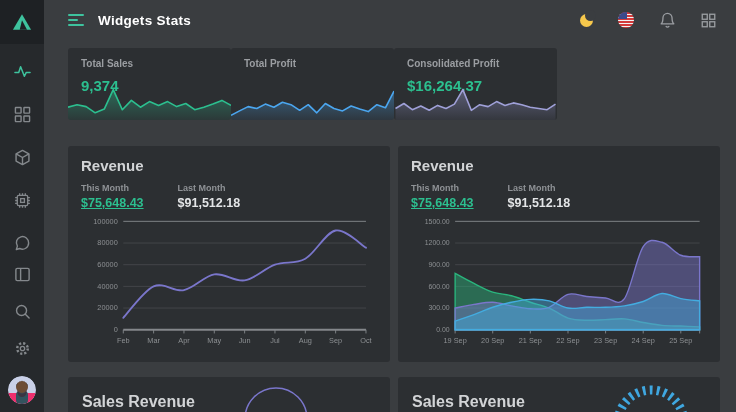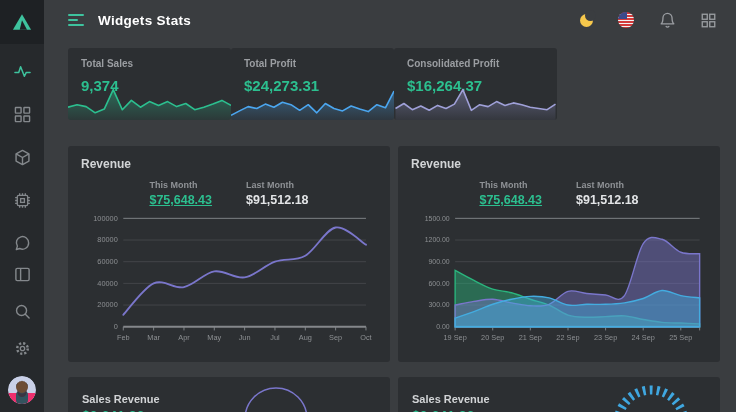--- a/index.html
+++ b/index.html
@@ -34,31 +34,31 @@
   
   .content { padding:8px 16px 0 24px; }
   .stats-row { display:grid; grid-template-columns:repeat(4,1fr); }
   .stat-card { position:relative; height:72px; background:#2c2f32; border-radius:3px; overflow:hidden; }
   .stat-label { position:absolute; top:10px; left:13px; font-size:10px; font-weight:bold; color:#9b9ea2; }
   .stat-value { position:absolute; top:29px; left:13px; font-size:15px; font-weight:bold; color:#2cbf8f; }
   .spark { position:absolute; left:0; right:0; bottom:-1px; width:100%; height:37px; display:block; }
 
   .charts-row { display:grid; grid-template-columns:1fr 1fr; gap:8px; margin-top:26px; }
   .panel { background:#2c2f32; border-radius:3px; height:216px; padding:11px 13px; position:relative; }
-  .panel-title { font-size:12px; font-weight:bold; color:#d2d4d6; }
-  .rev-stats { display:flex; gap:34px; margin-top:9px;justify-content:center; }
+  .panel-title { font-size:15px; font-weight:bold; color:#d2d4d6; }
+  .rev-stats { display:flex; gap:34px; margin-top:9px; }
   .rev-block .rev-label { font-size:9px; font-weight:bold; color:#8f9296; }
   .rev-block .rev-value { font-size:12.5px; font-weight:bold; margin-top:3px; }
   .rev-value.green { color:#2cbf8f;text-decoration:underline; }
   .rev-value.white { color:#e3e5e7; }
   .chart-svg { width:100%; height:142px; margin-top:2px; display:block; }
 
   .bottom-row { display:grid; grid-template-columns:1fr 1fr; gap:8px; margin-top:15px; }
   .bottom-card { position:relative; background:#2c2f32; border-radius:3px; height:160px; padding:16px 14px; overflow:hidden; }
-  .bottom-title { font-size:11px; font-weight:bold; color:#d2d4d6; }
+  .bottom-title { font-size:16px; font-weight:bold; color:#d2d4d6; }
   .bottom-value { font-size:14px; font-weight:bold; color:#2cbf8f; margin-top:3px; }
   .gauge { position:absolute; top:0; overflow:visible; }
   .gauge-1 { left:168px; width:80px; height:160px; }
   .gauge-2 { left:208px; width:90px; height:160px; }
 
   svg text { font-family:"Liberation Sans", sans-serif; }
 </style>
 </head>
 <body>
 
@@ -188,21 +188,20 @@
                   <stop offset="0" stop-color="#2cbf8f" stop-opacity="0.42"></stop>
                   <stop offset="1" stop-color="#2cbf8f" stop-opacity="0.06"></stop>
                 </linearGradient>
               </defs>
               <polygon points="0,37 0,23.2 8.9,20.7 17.8,22.6 26.7,28.8 35.6,25.1 44.4,5.6 53.3,25.7 62.2,16.4 71.1,23.2 80,17.6 88.9,21.4 97.8,17.6 106.7,22.6 115.6,19.5 124.4,25.7 133.3,23.2 142.2,20.1 151.1,16.4 160,21.4 160,37" fill="url(#sg0)"></polygon>
               <polyline points="0,23.2 8.9,20.7 17.8,22.6 26.7,28.8 35.6,25.1 44.4,5.6 53.3,25.7 62.2,16.4 71.1,23.2 80,17.6 88.9,21.4 97.8,17.6 106.7,22.6 115.6,19.5 124.4,25.7 133.3,23.2 142.2,20.1 151.1,16.4 160,21.4" fill="none" stroke="#2cbf8f" stroke-width="1.6" stroke-linejoin="round"></polyline>
             </svg>
         </div>
         <div class="stat-card">
           <div class="stat-label">Total Profit</div>
-          <div class="stat-value">$24,273.31</div>
           <svg class="spark" preserveAspectRatio="none" viewBox="0 0 160 37">
               <defs>
                 <linearGradient id="sg1" x1="0" y1="0" x2="0" y2="1">
                   <stop offset="0" stop-color="#4ba6ef" stop-opacity="0.42"></stop>
                   <stop offset="1" stop-color="#4ba6ef" stop-opacity="0.06"></stop>
                 </linearGradient>
               </defs>
               <polygon points="0,37 0,31.3 8.4,26.9 16.8,22.6 25.3,24.5 33.7,20.1 42.1,23.2 50.5,18.3 58.9,20.7 67.4,26.3 75.8,20.7 84.2,28.8 92.6,19.5 101.1,24.5 109.5,26.9 117.9,22 126.3,25.1 134.7,27.6 143.2,20.7 151.6,23.8 160,7.1 160,37" fill="url(#sg1)"></polygon>
               <polyline points="0,31.3 8.4,26.9 16.8,22.6 25.3,24.5 33.7,20.1 42.1,23.2 50.5,18.3 58.9,20.7 67.4,26.3 75.8,20.7 84.2,28.8 92.6,19.5 101.1,24.5 109.5,26.9 117.9,22 126.3,25.1 134.7,27.6 143.2,20.7 151.6,23.8 160,7.1" fill="none" stroke="#4ba6ef" stroke-width="1.6" stroke-linejoin="round"></polyline>
             </svg>

